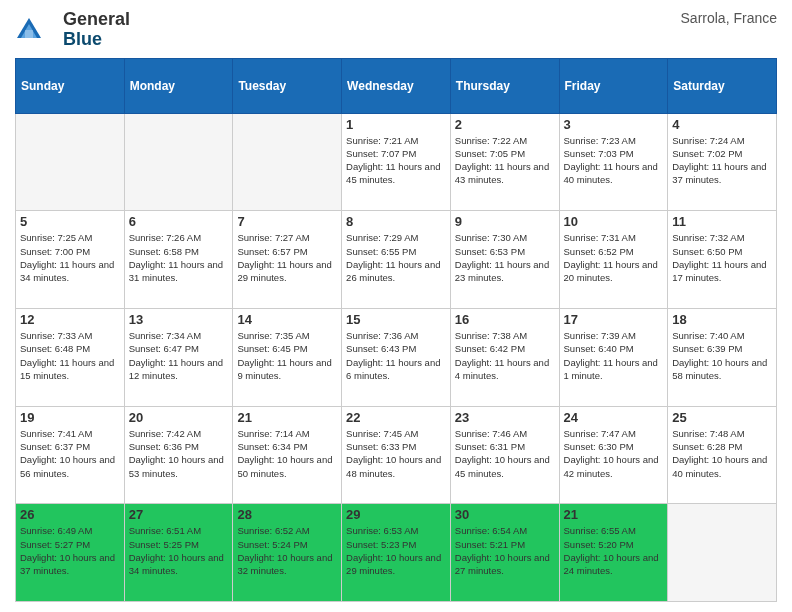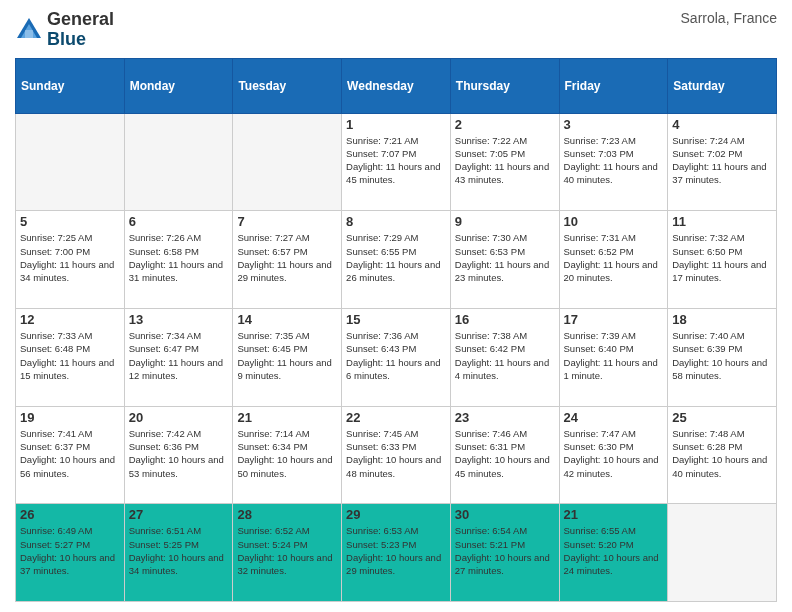--- a/index.html
+++ b/index.html
@@ -19,21 +19,21 @@
     }
     .header {
       display: flex;
       justify-content: space-between;
       align-items: flex-start;
       margin-bottom: 8px;
     }
     .logo {
       display: flex;
       align-items: center;
-      gap: 4px;
+      gap: 20px;
     }
     .logo-text {
       display: flex;
       flex-direction: column;
       line-height: 1.1;
     }
     .logo-general {
       font-size: 18px;
       font-weight: bold;
       color: #333;
@@ -93,21 +93,21 @@
       color: #333;
       display: block;
       margin-bottom: 2px;
     }
     .day-info {
       line-height: 1.4;
       color: #333;
       font-size: 9.5px;
     }
     tr:last-child td {
-      background: #14b8a6;
+      background: #22c55e;
     }
   </style>
 </head>
 <body>
 
 <div class="page">
   <div class="header">
     <div class="logo">
       <svg class="logo-icon" viewBox="0 0 28 28">
         <polygon points="14,2 26,22 2,22" fill="#1a6bb5"></polygon>

